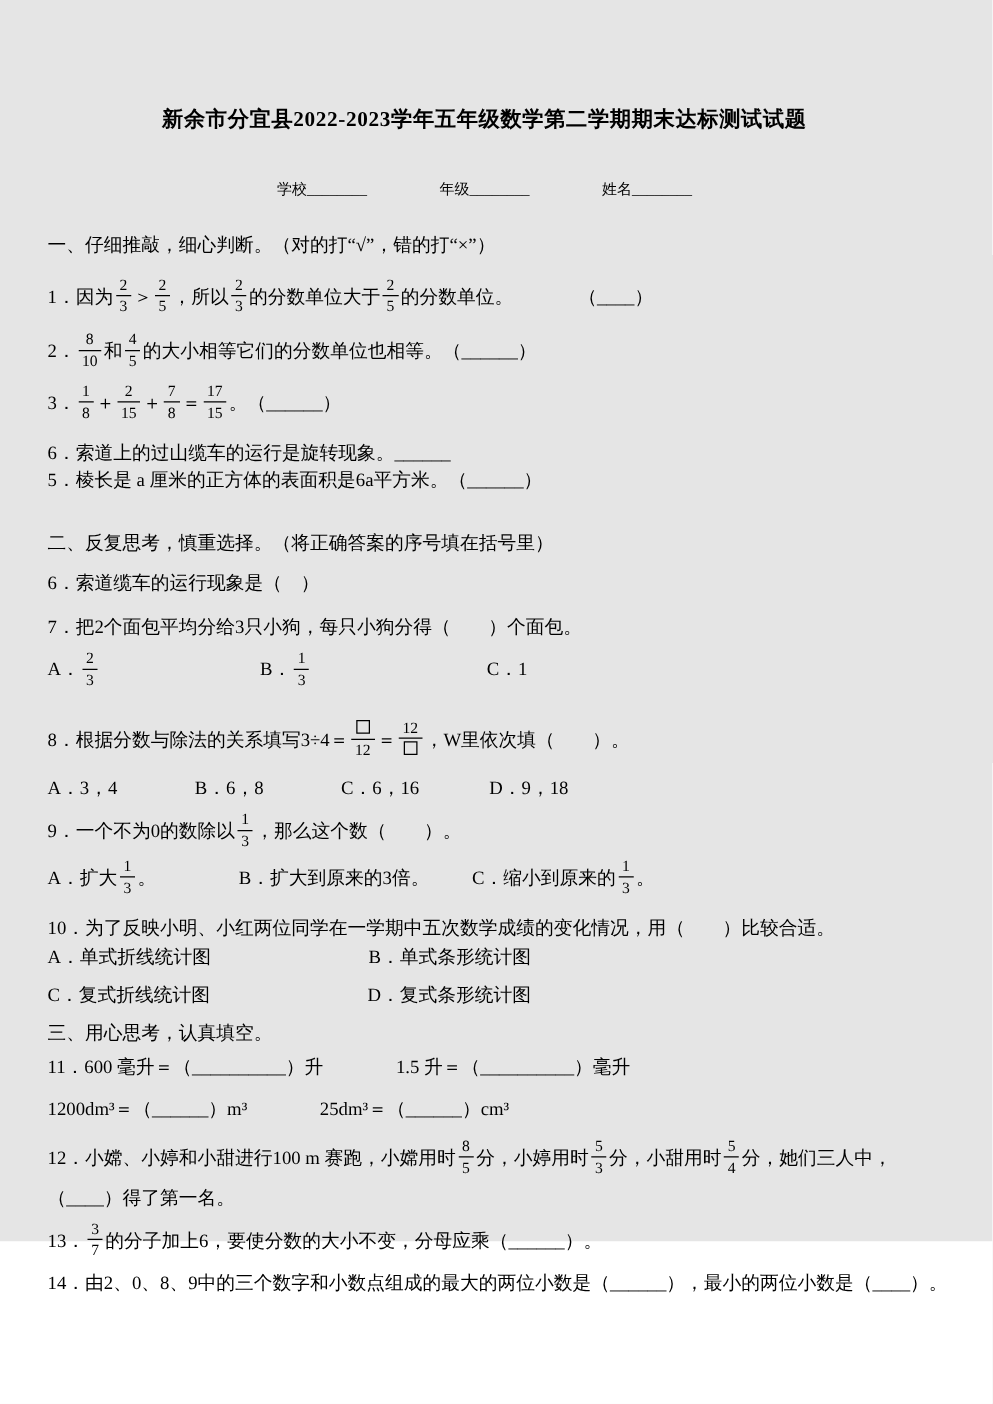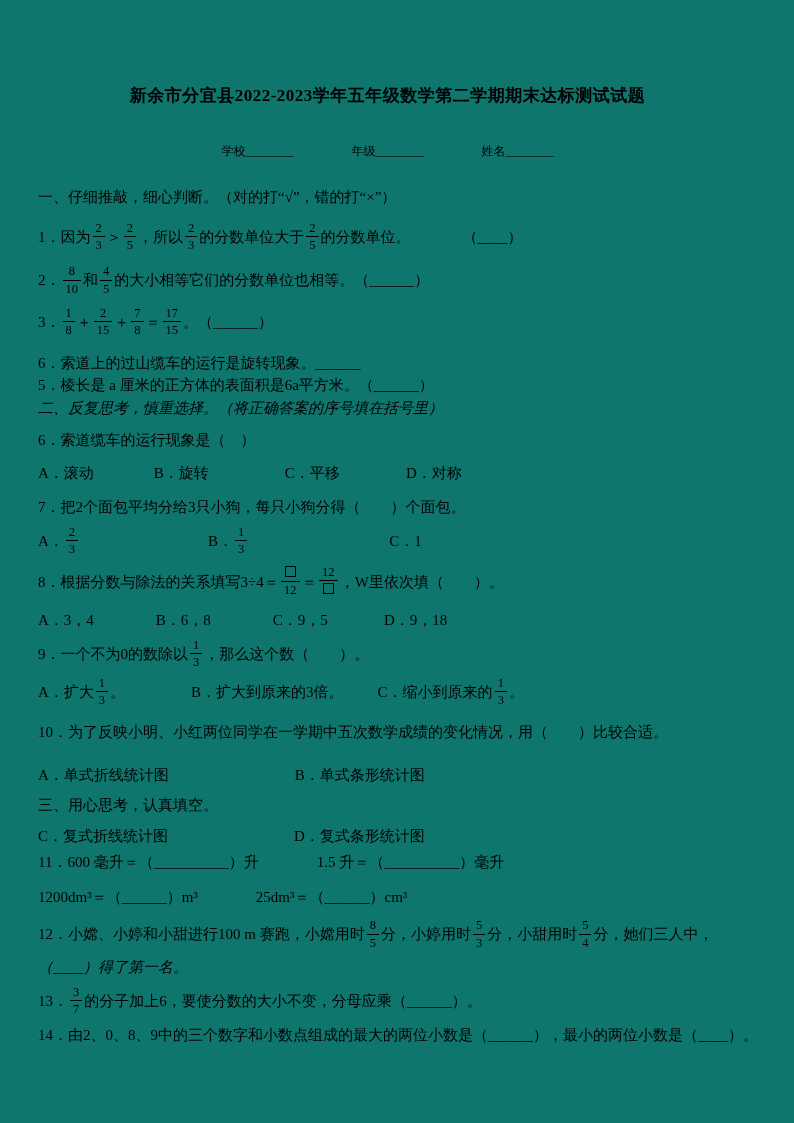--- a/index.html
+++ b/index.html
@@ -3,21 +3,21 @@
 <meta charset="utf-8">
 <style>
   * { margin:0; padding:0; box-sizing:border-box; }
   html,body { background:#ffffff; }
   body {
     width:794px; height:1123px;
     font-family:"Liberation Serif","DejaVu Serif",serif;
     color:#000;
     overflow:hidden;
   }
-  .page { width:794px; height:1123px; padding:84px 57px 30px 38px; background:#0f766e; }
+  .page { width:794px; height:993px; padding:84px 57px 30px 38px; background:#e5e5e5; }
   .title {
     font-size:17px; font-weight:bold; text-align:center; letter-spacing:0.5px;
   }
   .header-fields {
     margin-top:36px; font-size:12px;
     display:flex; justify-content:center; gap:58px;
   }
   .header-field { white-space:nowrap; }
   .lines { margin-top:26px; font-size:15px; }
   .line { line-height:1.5; white-space:nowrap; }
@@ -46,34 +46,33 @@
     <span class="header-field"><span>姓名</span><span>________</span></span>
   </div>
 
   <div class="lines">
       <div class="line" style="margin-top: 0px;"><span>一、仔细推敲，细心判断。（对的打“√”，错的打“×”）</span></div>
       <div class="line" style="margin-top: 14px;"><span>1．因为</span><span class="frac"><span class="num">2</span><span class="den">3</span></span><span>＞</span><span class="frac"><span class="num">2</span><span class="den">5</span></span><span>，所以</span><span class="frac"><span class="num">2</span><span class="den">3</span></span><span>的分数单位大于</span><span class="frac"><span class="num">2</span><span class="den">5</span></span><span>的分数单位。</span><span class="spacer" style="width: 52px;"></span><span>（____）</span></div>
       <div class="line" style="margin-top: 12px;"><span>2．</span><span class="frac"><span class="num">8</span><span class="den">10</span></span><span>和</span><span class="frac"><span class="num">4</span><span class="den">5</span></span><span>的大小相等它们的分数单位也相等。（______）</span></div>
       <div class="line" style="margin-top: 10px;"><span>3．</span><span class="frac"><span class="num">1</span><span class="den">8</span></span><span>＋</span><span class="frac"><span class="num">2</span><span class="den">15</span></span><span>＋</span><span class="frac"><span class="num">7</span><span class="den">8</span></span><span>＝</span><span class="frac"><span class="num">17</span><span class="den">15</span></span><span>。（______）</span></div>
       <div class="line" style="margin-top: 12px;"><span>6．索道上的过山缆车的运行是旋转现象。______</span></div>
       <div class="line" style=""><span>5．棱长是 a 厘米的正方体的表面积是6a平方米。（______）</span></div>
-      <div class="line" style="margin-top: 0; font-style: italic;"><span>二、反复思考，慎重选择。（将正确答案的序号填在括号里）</span></div>
+      <div class="line" style="margin-top: 27px;"><span>二、反复思考，慎重选择。（将正确答案的序号填在括号里）</span></div>
       <div class="line" style="margin-top: 10px;"><span>6．索道缆车的运行现象是（　）</span></div>
-      <div class="line" style="margin-top: 10px;"><span>A．滚动</span><span class="spacer" style="width: 60px;"></span><span>B．旋转</span><span class="spacer" style="width: 76px;"></span><span>C．平移</span><span class="spacer" style="width: 66px;"></span><span>D．对称</span></div>
       <div class="line" style="margin-top: 12px;"><span>7．把2个面包平均分给3只小狗，每只小狗分得（　　）个面包。</span></div>
       <div class="line" style="margin-top: 8px;"><span>A．</span><span class="frac"><span class="num">2</span><span class="den">3</span></span><span class="spacer" style="width: 128px;"></span><span>B．</span><span class="frac"><span class="num">1</span><span class="den">3</span></span><span class="spacer" style="width: 140px;"></span><span>C．1</span></div>
-      <div class="line" style="margin-top: 8px;"><span>8．根据分数与除法的关系填写3÷4＝</span><span class="frac"><span class="num"><span class="blank-box"></span></span><span class="den">12</span></span><span>＝</span><span class="frac"><span class="num">12</span><span class="den"><span class="blank-box"></span></span></span><span>，W里依次填（　　）。</span></div>
-      <div class="line" style="margin-top: 10px;"><span>A．3，4</span><span class="spacer" style="width: 62px;"></span><span>B．6，8</span><span class="spacer" style="width: 62px;"></span><span>C．9，5</span><span class="spacer" style="width: 56px;"></span><span>D．9，18</span></div>
+      <div class="line" style="margin-top: 24px;"><span>8．根据分数与除法的关系填写3÷4＝</span><span class="frac"><span class="num"><span class="blank-box"></span></span><span class="den">12</span></span><span>＝</span><span class="frac"><span class="num">12</span><span class="den"><span class="blank-box"></span></span></span><span>，W里依次填（　　）。</span></div>
+      <div class="line" style="margin-top: 10px;"><span>A．3，4</span><span class="spacer" style="width: 62px;"></span><span>B．6，8</span><span class="spacer" style="width: 62px;"></span><span>C．6，16</span><span class="spacer" style="width: 56px;"></span><span>D．9，18</span></div>
       <div class="line" style="margin-top: 8px;"><span>9．一个不为0的数除以</span><span class="frac"><span class="num">1</span><span class="den">3</span></span><span>，那么这个数（　　）。</span></div>
       <div class="line" style="margin-top: 6px;"><span>A．扩大</span><span class="frac"><span class="num">1</span><span class="den">3</span></span><span>。</span><span class="spacer" style="width: 66px;"></span><span>B．扩大到原来的3倍。</span><span class="spacer" style="width: 34px;"></span><span>C．缩小到原来的</span><span class="frac"><span class="num">1</span><span class="den">3</span></span><span>。</span></div>
       <div class="line" style="margin-top: 12px;"><span>10．为了反映小明、小红两位同学在一学期中五次数学成绩的变化情况，用（　　）比较合适。</span></div>
-      <div class="line" style="margin-top: 20px;"><span>A．单式折线统计图</span><span class="spacer" style="width: 126px;"></span><span>B．单式条形统计图</span></div>
+      <div class="line" style="margin-top: 1px;"><span>A．单式折线统计图</span><span class="spacer" style="width: 126px;"></span><span>B．单式条形统计图</span></div>
+      <div class="line" style="margin-top: 8px;"><span>C．复式折线统计图</span><span class="spacer" style="width: 126px;"></span><span>D．复式条形统计图</span></div>
       <div class="line" style="margin-top: 8px;"><span>三、用心思考，认真填空。</span></div>
-      <div class="line" style="margin-top: 8px;"><span>C．复式折线统计图</span><span class="spacer" style="width: 126px;"></span><span>D．复式条形统计图</span></div>
       <div class="line" style="margin-top: 4px;"><span>11．600 毫升＝（__________）升</span><span class="spacer" style="width: 58px;"></span><span>1.5 升＝（__________）毫升</span></div>
       <div class="line" style="margin-top: 12px;"><span>1200dm³＝（______）m³</span><span class="spacer" style="width: 58px;"></span><span>25dm³＝（______）cm³</span></div>
       <div class="line" style="margin-top: 12px;"><span>12．小嫦、小婷和小甜进行100 m 赛跑，小嫦用时</span><span class="frac"><span class="num">8</span><span class="den">5</span></span><span>分，小婷用时</span><span class="frac"><span class="num">5</span><span class="den">3</span></span><span>分，小甜用时</span><span class="frac"><span class="num">5</span><span class="den">4</span></span><span>分，她们三人中，</span></div>
-      <div class="line" style="margin-top: 4px; font-style: italic;"><span>（____）得了第一名。</span></div>
+      <div class="line" style="margin-top: 4px;"><span>（____）得了第一名。</span></div>
       <div class="line" style="margin-top: 8px;"><span>13．</span><span class="frac"><span class="num">3</span><span class="den">7</span></span><span>的分子加上6，要使分数的大小不变，分母应乘（______）。</span></div>
       <div class="line" style="margin-top: 6px;"><span>14．由2、0、8、9中的三个数字和小数点组成的最大的两位小数是（______），最小的两位小数是（____）。</span></div>
     </div>
 
 </div>
 
 </body></html>

